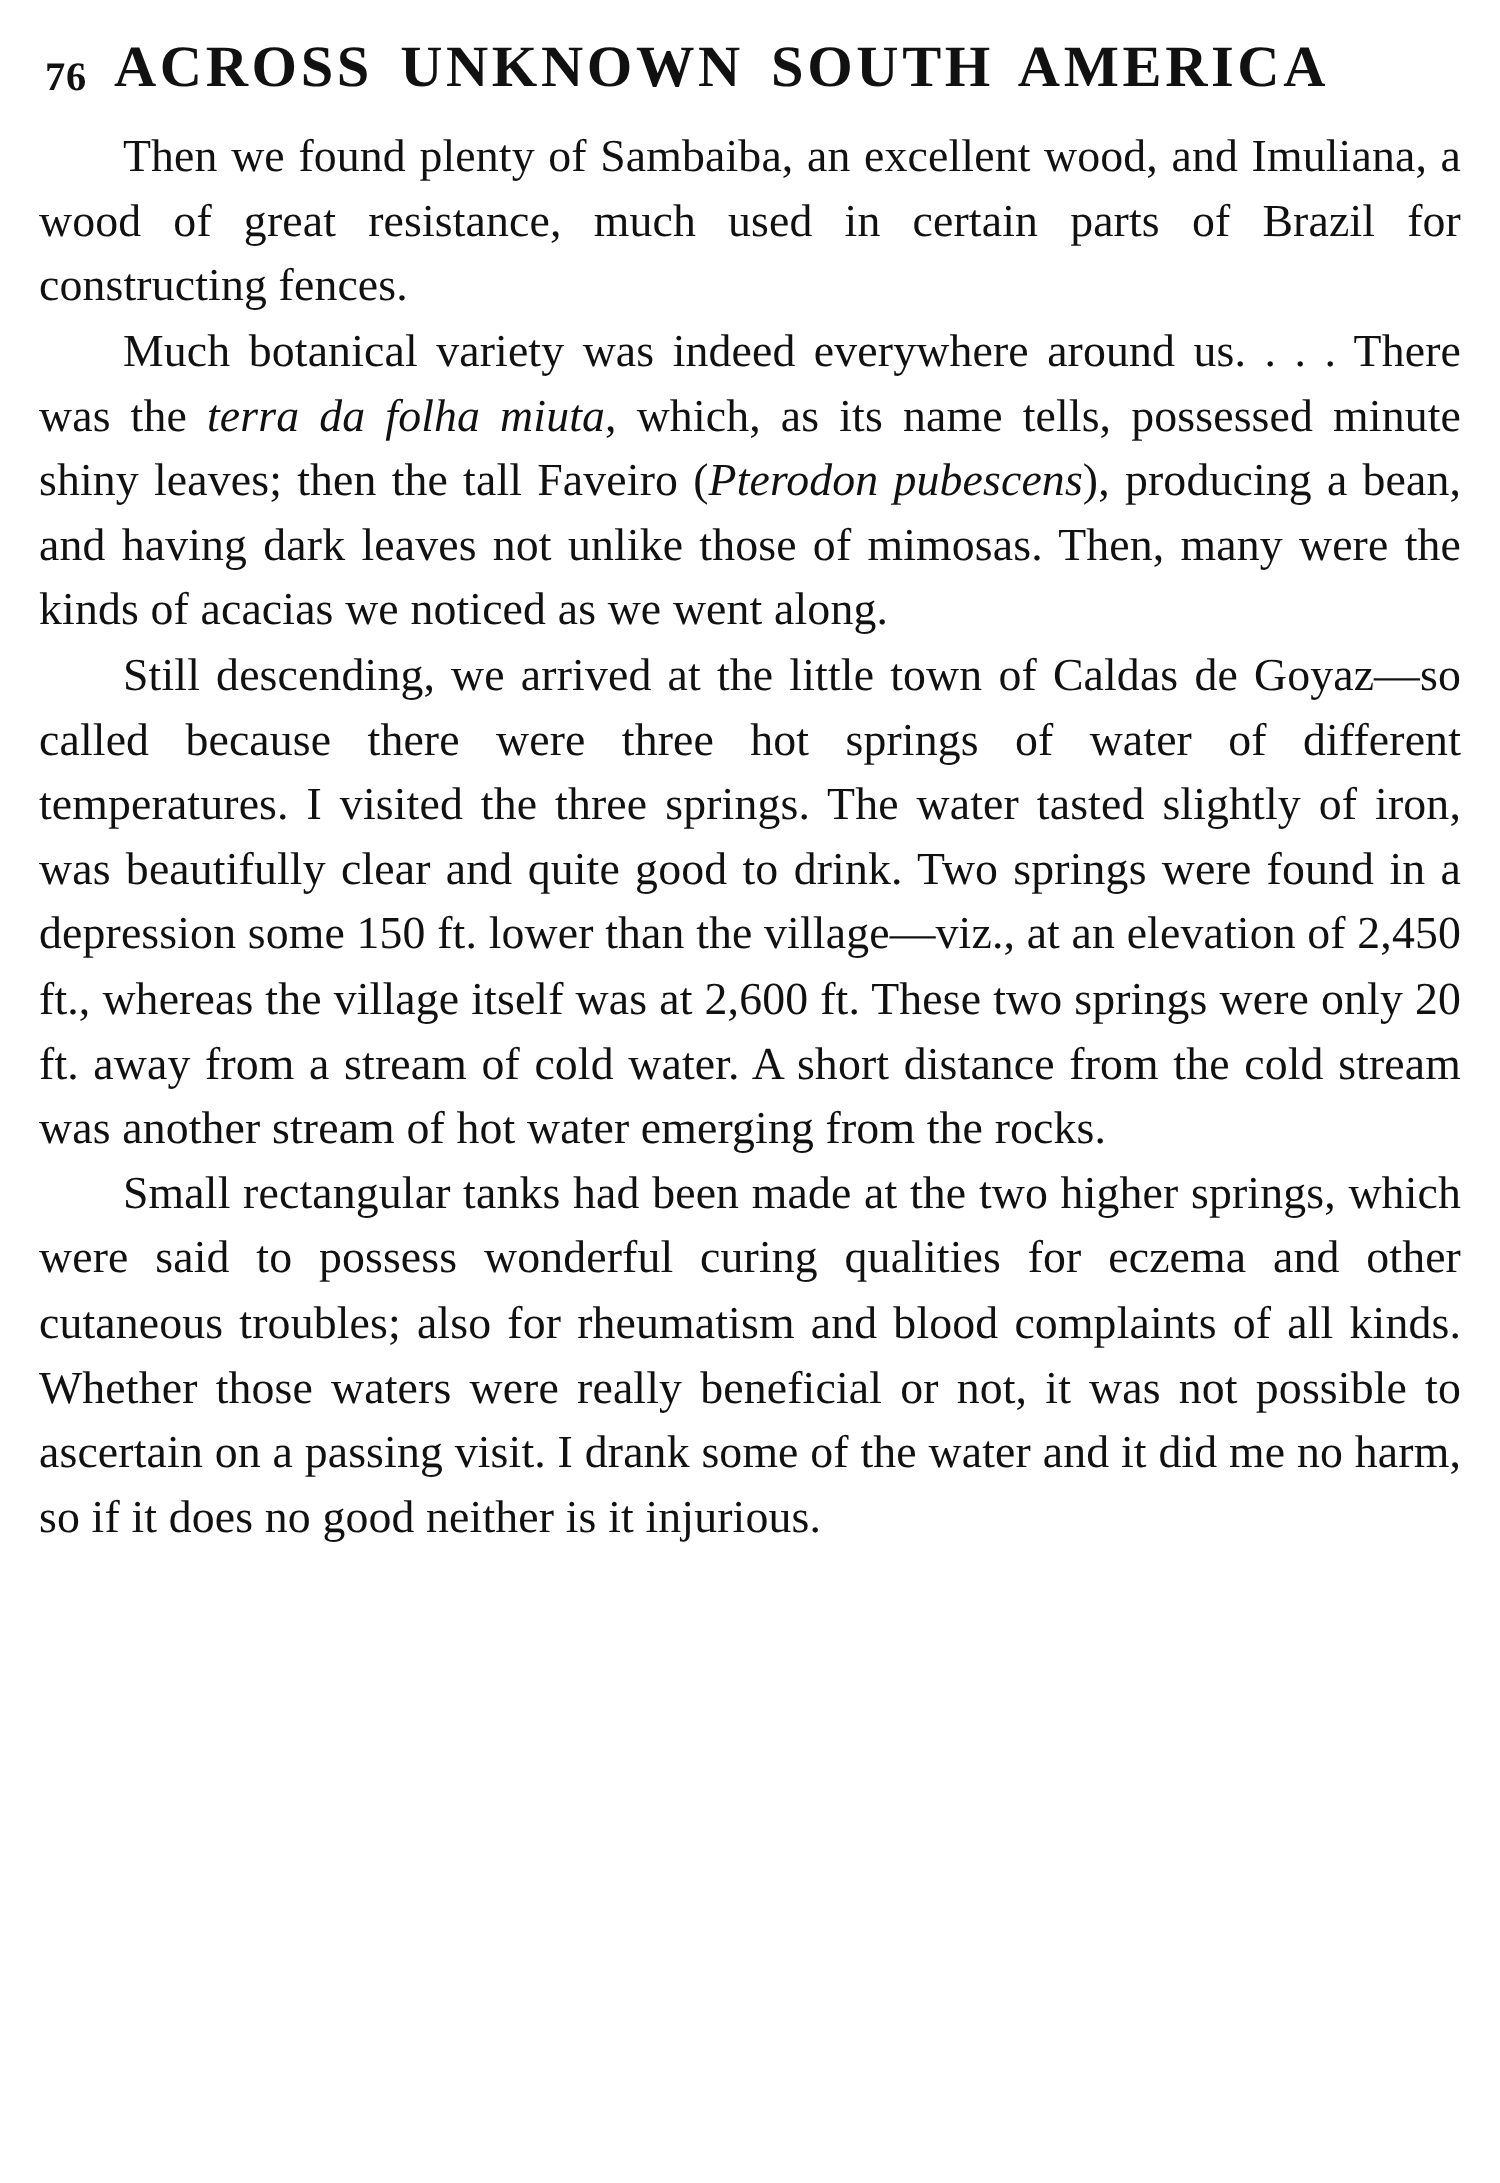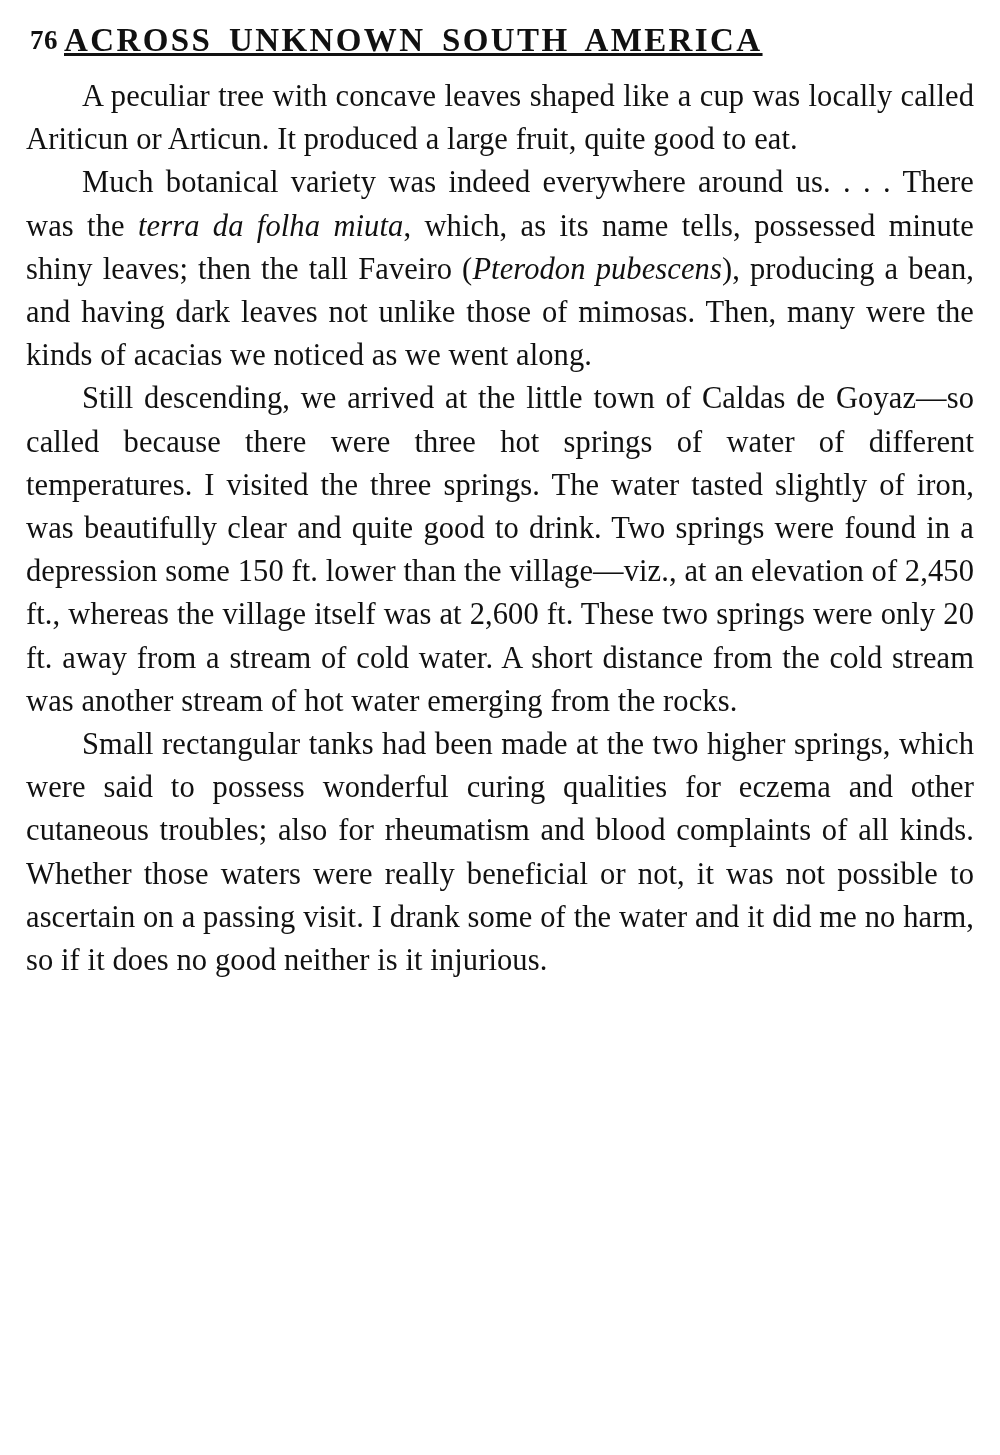--- a/index.html
+++ b/index.html
@@ -16,36 +16,35 @@
   }
   .page {
     position: relative;
     width: 1000px;
     height: 1455px;
     box-sizing: border-box;
     padding: 22px 26px 0 26px;
   }
   .running-head {
     display: flex;
-    align-items: center;
-    gap: 6px;
+    align-items: flex-end;
+    gap: 18px;
     margin: 0 0 16px 4px;
     white-space: nowrap;
   }
   .folio {
     font-size: 27px;
     font-weight: 700;
     letter-spacing: 0.5px;
   }
   .head-title {
-    font-size: 33px;
+    font-size: 39px;
     font-weight: 700;
     letter-spacing: 2.4px;
     word-spacing: 6px;
-    text-decoration: underline;
   }
   .body-text {
     font-size: 30.5px;
     line-height: 43.2px;
     text-align: justify;
     text-justify: inter-word;
     letter-spacing: 0.1px;
   }
   .body-text p {
     margin: 0;
@@ -64,22 +63,22 @@
 
 <div class="page">
 
   <div class="running-head">
     <span class="folio">76</span>
     <span class="head-title">ACROSS UNKNOWN SOUTH AMERICA</span>
   </div>
 
   <div class="body-text">
 
+    <p>Then we found plenty of Sambaiba, an excellent wood, and Imuliana, a wood of great resistance, much used in certain parts of Brazil for constructing fences.</p>
 
-    <p>A peculiar tree with concave leaves shaped like a cup was locally called Ariticun or Articun.  It produced a large fruit, quite good to eat.</p>
 
     <p><span>Much botanical variety was indeed everywhere around us. . . . There was the </span><em>terra da folha miuta</em><span>, which, as its name tells, possessed minute shiny leaves; then the tall Faveiro (</span><em>Pterodon pubescens</em><span>), producing a bean, and having dark leaves not unlike those of mimosas. Then, many were the kinds of acacias we noticed as we went along.</span></p>
 
     <p>Still descending, we arrived at the little town of Caldas de Goyaz—so called because there were three hot springs of water of different temperatures.  I visited the three springs.  The water tasted slightly of iron, was beautifully clear and quite good to drink. Two springs were found in a depression some 150 ft. lower than the village—viz., at an elevation of 2,450 ft., whereas the village itself was at 2,600 ft.  These two springs were only 20 ft. away from a stream of cold water.  A short distance from the cold stream was another stream of hot water emerging from the rocks.</p>
 
     <p>Small rectangular tanks had been made at the two higher springs, which were said to possess wonderful curing qualities for eczema and other cutaneous troubles; also for rheumatism and blood complaints of all kinds. Whether those waters were really beneficial or not, it was not possible to ascertain on a passing visit.  I drank some of the water and it did me no harm, so if it does no good neither is it injurious.</p>
 
   </div>
 </div>
 

